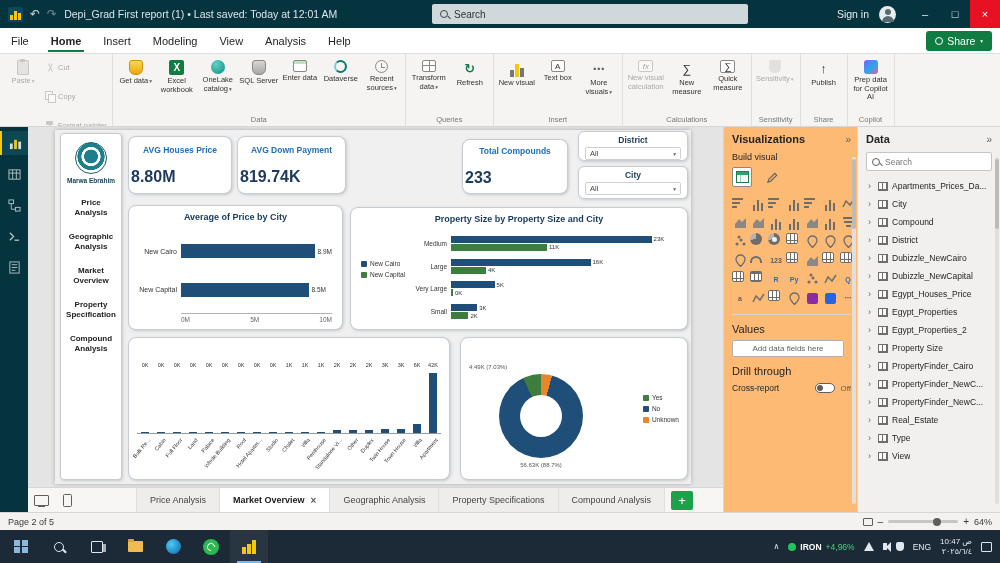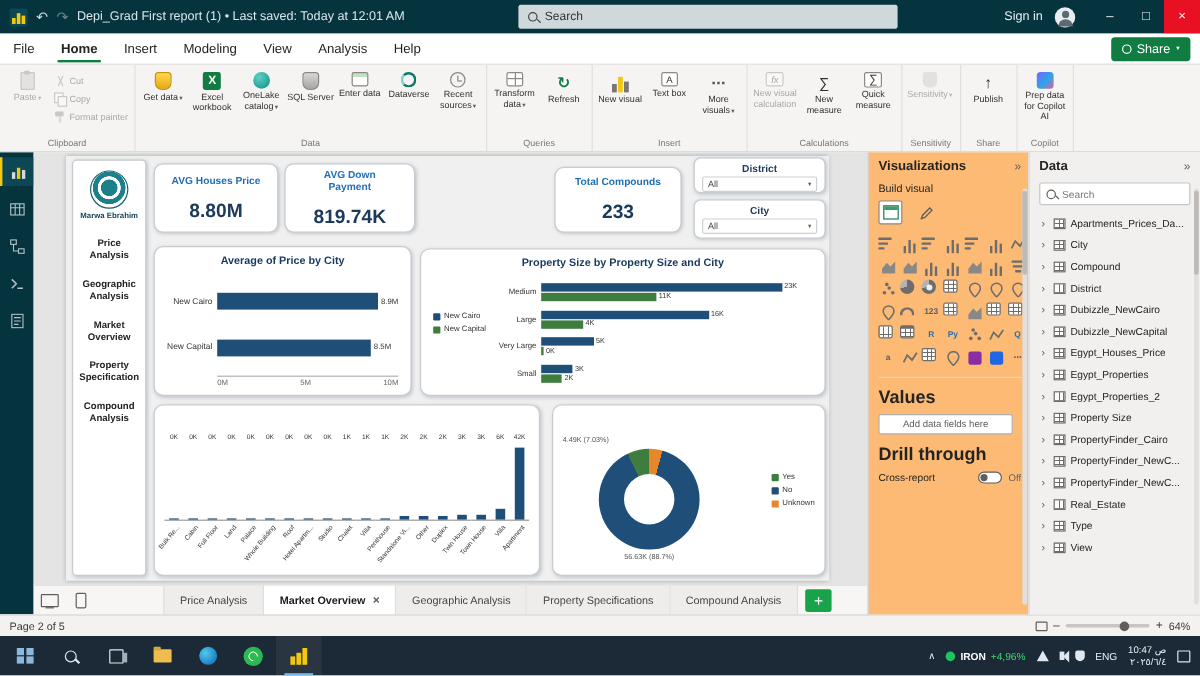--- a/index.html
+++ b/index.html
@@ -40,21 +40,21 @@
 .share-btn .caret{color:#fff;}
 
 
 .ribbon{height:73px;flex:0 0 73px;background:#f5f4f2;border-bottom:1px solid #d8d6d4;display:flex;overflow:hidden;}
 .rgroup{display:flex;flex-direction:column;border-right:1px solid #e1dfdd;padding:2px 3px 0;}
 .rbtns{display:flex;flex:1;gap:1px;}
 .rlabel{height:13px;font-size:7.5px;color:#797775;text-align:center;line-height:13px;white-space:nowrap;padding:0 4px;}
 .rbtn{width:40px;display:flex;flex-direction:column;align-items:center;padding-top:4px;gap:2px;border-radius:2px;cursor:pointer;}
 .rbtn-label{font-size:7.5px;color:#323130;text-align:center;line-height:1.15;}
 .disabled{opacity:.4;}
-.rsmallcol{display:flex;flex-direction:column;gap:4px;padding-top:6px;padding-right:2px;}
+.rsmallcol{display:flex;flex-direction:column;gap:18px;padding-top:6px;padding-right:2px;}
 .rsmall{display:flex;align-items:center;gap:3px;font-size:7.5px;color:#323130;cursor:pointer;}
 .rsmall .ricon{width:11px;height:11px;font-size:7px;}
 .rsmall-label{white-space:nowrap;}
 .ricon{width:17px;height:17px;display:flex;align-items:center;justify-content:center;font-size:10px;border-radius:2px;}
 .ri-paste{width:12px;height:15px;background:#cdc9c5;border:1px solid #8a8886;border-radius:1px;position:relative;}
 .ri-paste::before{content:'';position:absolute;top:-2px;left:2px;width:5px;height:3px;background:#8a8886;border-radius:1px;}
 .ri-cut{position:relative;}
 .ri-cut::before,.ri-cut::after{content:'';position:absolute;width:1.3px;height:9px;background:#8a8886;left:50%;top:1px;}
 .ri-cut::before{transform:rotate(25deg);}.ri-cut::after{transform:rotate(-25deg);}
 .ri-copy{position:relative;}
@@ -95,21 +95,21 @@
 .rail-ic.active{background:#0d4754;border-left:2.5px solid #f2c811;opacity:1;}
 
 .canvas-col{flex:1;display:flex;flex-direction:column;min-width:0;}
 .canvas{position:relative;flex:1;background:#e4e4e4;overflow:hidden;}
 .page{position:absolute;left:27px;top:3px;width:636px;height:354px;background:#f0f0f0;box-shadow:0 0 4px rgba(0,0,0,.25);}
 .card{position:absolute;background:#fff;border:1px solid #c6ccd2;border-radius:8px;box-shadow:1px 1px 3px rgba(120,130,140,.35);}
 .navcard{left:32px;top:6px;width:62px;height:347px;border-radius:4px;}
 .logo{width:32px;height:32px;margin:8px auto 3px;border-radius:50%;border:1.5px solid #14616b;background:radial-gradient(circle at 50% 45%,#1c7f8c 0 30%,#fff 32% 42%,#1c7f8c 44% 60%,#fff 62%);}
 .author{font-size:6.5px;font-weight:bold;color:#0f3f52;text-align:center;margin-bottom:4px;}
 .nav-item{font-size:8px;font-weight:bold;color:#222;text-align:center;margin:14px 3px;line-height:1.25;cursor:pointer;}
-.kpi{display:flex;flex-direction:column;align-items:center;justify-content:center;gap:13px;padding:14px;cursor:pointer;}
+.kpi{display:flex;flex-direction:column;justify-content:center;gap:13px;padding:2px;cursor:pointer;}
 .kpi1{left:100px;top:9px;width:104px;height:58px;}
 .kpi2{left:209px;top:9px;width:109px;height:58px;}
 .kpi3{left:324px;top:12px;width:105px;height:55px;}
 .kpi4{left:434px;top:12px;width:106px;height:55px;}
 .kpi-title{font-size:8.5px;font-weight:bold;color:#1f6fb5;text-align:center;}
 .kpi-value{font-size:16px;font-weight:bold;color:#1b3a5c;}
 .slicer{padding:3px 6px;border-radius:6px;}
 .slicer1{left:550px;top:4px;width:110px;height:30px;}
 .slicer2{left:550px;top:39px;width:110px;height:33px;}
 .slicer-title{font-size:8.5px;font-weight:bold;color:#1b3a5c;text-align:center;}
@@ -183,21 +183,21 @@
 .v-vbar i{width:2.6px;background:#6e6d6b;display:block;}
 .v-pie{width:12px;height:12px;border-radius:50%;background:conic-gradient(#6e6d6b 0 72%,#b5b2af 72% 100%);}
 .v-donut{width:12px;height:12px;border-radius:50%;background:conic-gradient(#6e6d6b 0 72%,#b5b2af 72% 100%);position:relative;}
 .v-donut::after{content:'';position:absolute;inset:3.5px;background:#f1f0ef;border-radius:50%;}
 .v-gauge{width:12px;height:6.5px;border:2.5px solid #6e6d6b;border-bottom:none;border-radius:12px 12px 0 0;margin-top:4px;}
 .v-table{width:12px;height:11px;border:1px solid #6e6d6b;background:repeating-linear-gradient(to bottom,transparent 0 2.6px,#6e6d6b 2.6px 3.4px),repeating-linear-gradient(to right,transparent 0 3.2px,#6e6d6b 3.2px 4px);background-color:#fbfbfa;}
 .v-matrix{border-top:3px solid #6e6d6b;}
 .v-txt{font-size:7px;font-weight:bold;color:#605e5c;}
 .v-sq{width:11px;height:11px;border-radius:2px;display:block;}
 .pane-div{border-top:1px solid #d8d6d4;margin-top:8px;}
-.pane-section-label{font-size:15px;font-weight:bold;color:#252423;margin-top:8px;}
+.pane-section-label{font-size:11px;font-weight:normal;color:#252423;margin-top:8px;}
 .values-box{margin-top:5px;background:#fff;border:1px solid #b3b0ad;border-radius:2px;text-align:center;font-size:8px;color:#605e5c;padding:3px 0;width:112px;cursor:pointer;}
 .cross-row{display:flex;align-items:center;gap:5px;font-size:8.5px;color:#252423;margin-top:6px;}
 .toggle{width:20px;height:10px;border:1px solid #605e5c;border-radius:6px;position:relative;display:inline-block;background:#fff;cursor:pointer;margin-left:auto;}
 .toggle i{position:absolute;left:1px;top:1px;width:6px;height:6px;border-radius:50%;background:#605e5c;display:block;}
 .toggle-state{font-size:8px;color:#605e5c;}
 .vscroll{position:absolute;right:1px;top:30px;bottom:8px;width:4px;background:#e1dfdd;border-radius:2px;cursor:pointer;}
 .vscroll i{display:block;position:absolute;top:2px;left:0;width:4px;height:70px;background:#bdbab7;border-radius:2px;}
 .search-box{margin-top:7px;height:19px;background:#fff;border:1px solid #c8c6c4;border-radius:2px;display:flex;align-items:center;gap:5px;padding:0 5px;cursor:text;}
 .mag.dark{border-color:#605e5c;}
 .mag.dark::after{background:#605e5c;}

